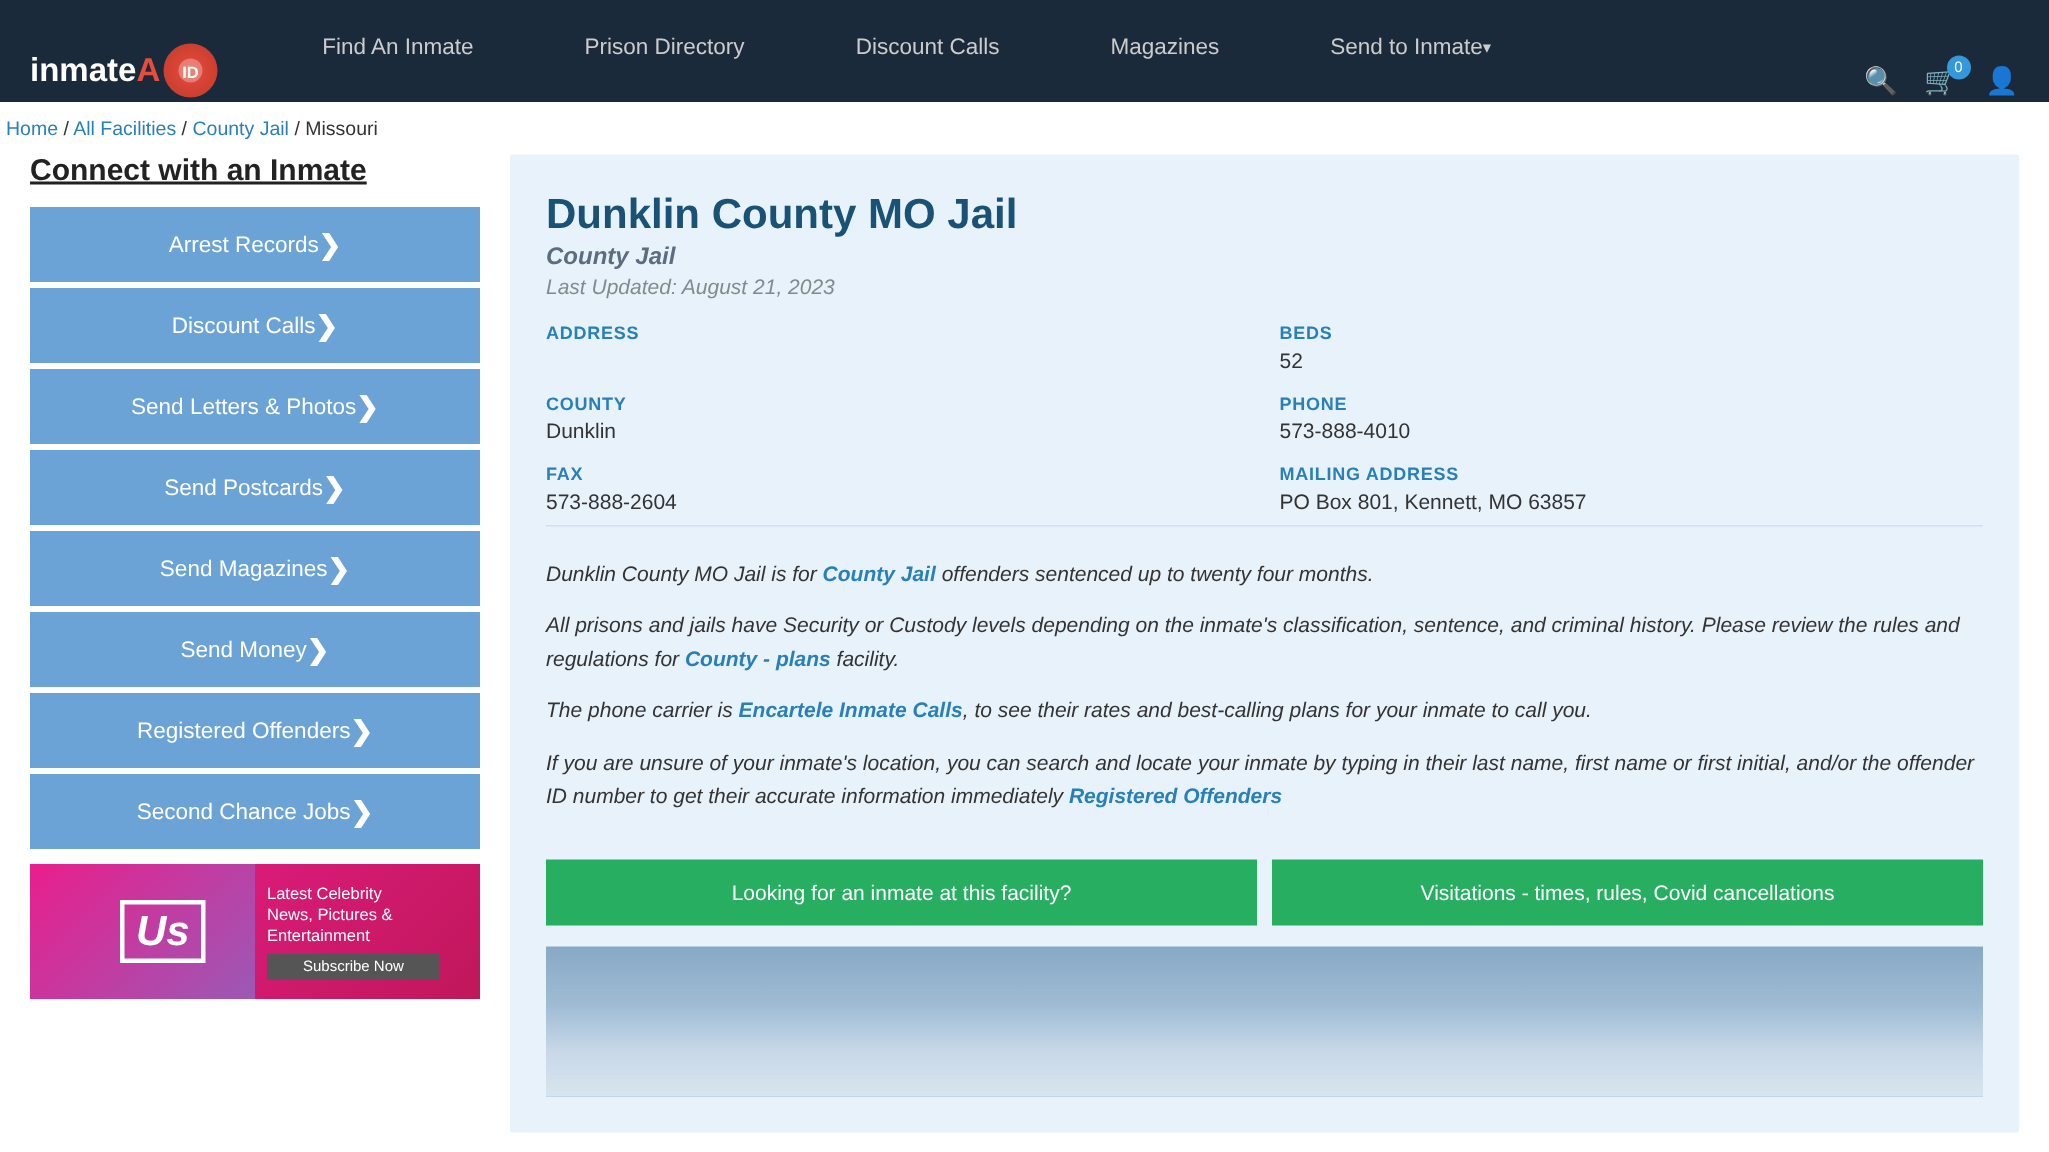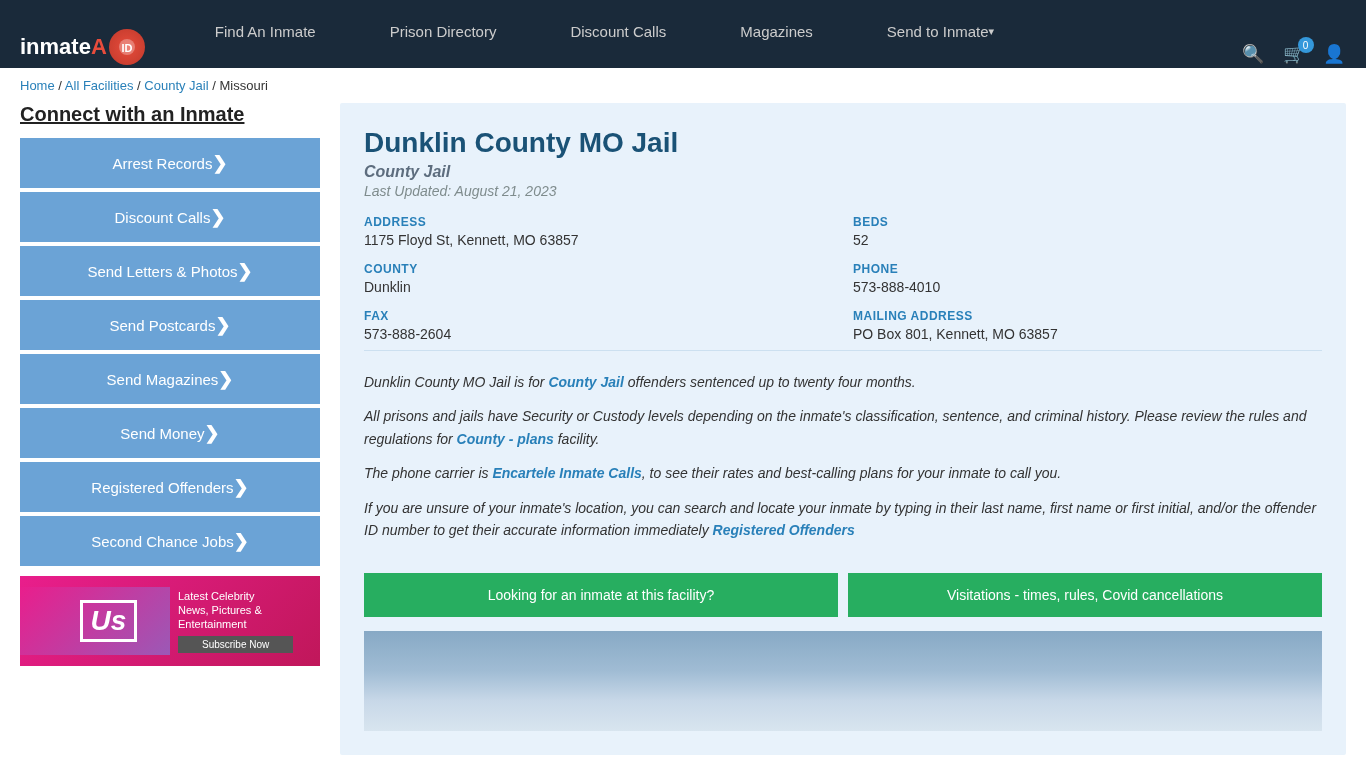--- a/index.html
+++ b/index.html
@@ -72,21 +72,21 @@
       width: 16px;
       height: 16px;
       font-size: 10px;
       display: flex;
       align-items: center;
       justify-content: center;
     }
 
     
     .breadcrumb {
-      padding: 10px 20px;
+      padding: 10px 4px;
       font-size: 13px;
       color: #333;
     }
     .breadcrumb a {
       color: #2980b9;
       text-decoration: none;
     }
     .breadcrumb span { color: #333; }
 
     
@@ -131,21 +131,21 @@
       width: 300px;
       height: 90px;
       background: linear-gradient(135deg, #e91e8c, #c0175a);
       display: flex;
       align-items: center;
       overflow: hidden;
       position: relative;
     }
     .ad-banner-left {
       width: 150px;
-      height: 68px;
+      height: 90px;
       background: linear-gradient(135deg, #e91e8c, #9b59b6);
       display: flex;
       align-items: center;
       justify-content: center;
       padding-left: 27px;
     }
     .ad-us-logo {
       font-size: 28px;
       font-weight: 900;
       color: #fff;
@@ -358,21 +358,20 @@
   </div>
 
   <div class="content">
     <h1 class="facility-title">Dunklin County MO Jail</h1>
     <div class="facility-type">County Jail</div>
     <div class="facility-updated">Last Updated: August 21, 2023</div>
 
     <div class="info-grid">
       <div>
         <div class="info-label">ADDRESS</div>
-        <div class="info-value">1175 Floyd St, Kennett, MO 63857</div>
       </div>
       <div>
         <div class="info-label">BEDS</div>
         <div class="info-value">52</div>
       </div>
       <div>
         <div class="info-label">COUNTY</div>
         <div class="info-value">Dunklin</div>
       </div>
       <div>

